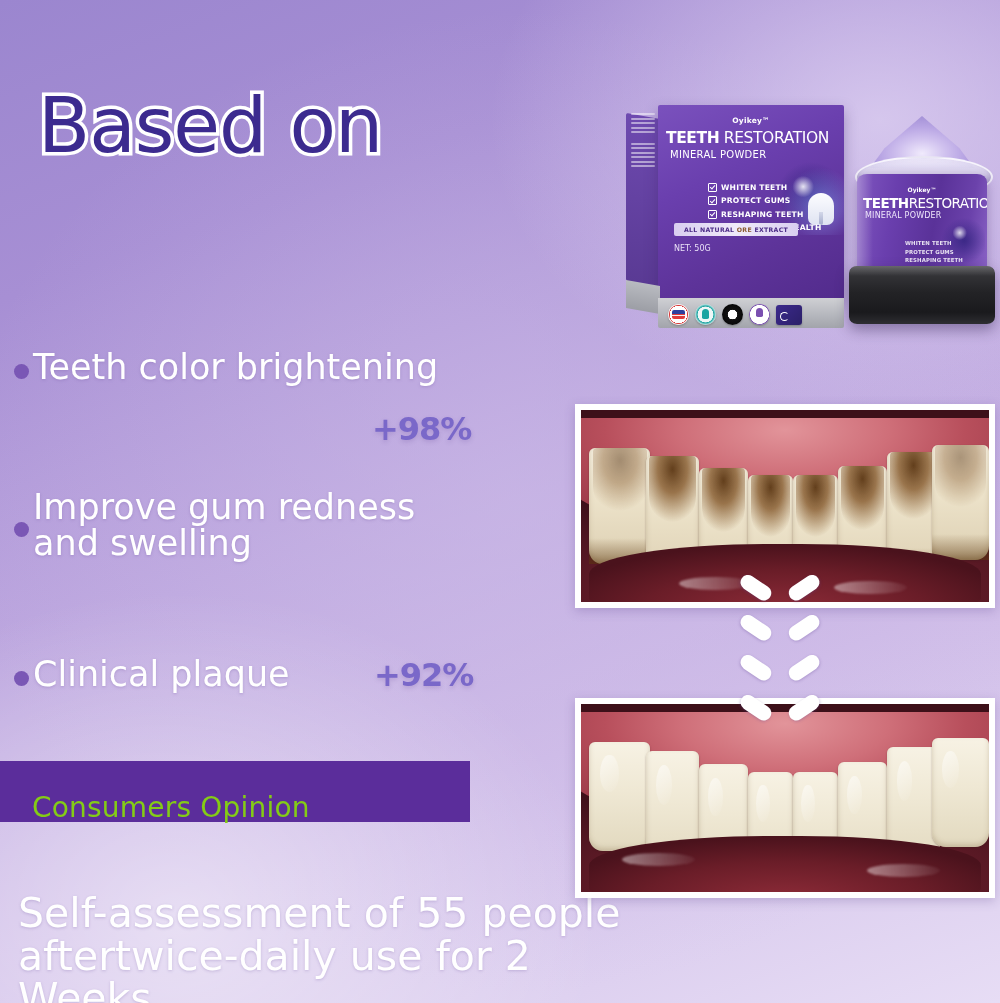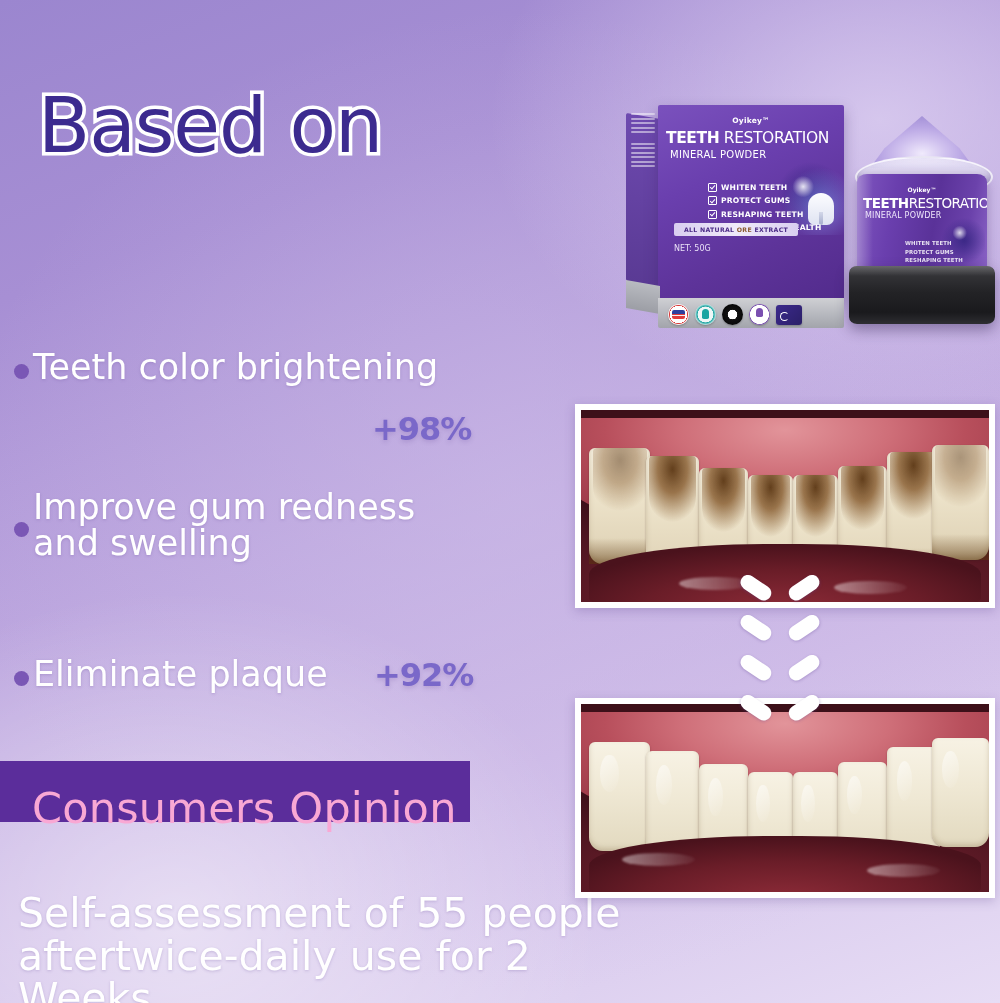--- a/index.html
+++ b/index.html
@@ -51,21 +51,21 @@
   #pct2{left:372px;top:531px;}
   #row3{top:656px;}
   #pct3{left:374px;top:656px;}
 
   
   #banner{
     position:absolute;left:0;top:761px;width:470px;height:61px;
     background:#5b2d9b;display:flex;align-items:center;
   }
   #banner span{
-    color:#f9a8d4;font-size:43px;margin-left:32px;letter-spacing:.2px;margin-top:32px;
+    color:#84cc16;font-size:28px;margin-left:32px;letter-spacing:.2px;margin-top:32px;
   }
 
   
   #footnote{
     position:absolute;left:18px;top:892px;width:620px;
     color:#ffffff;font-size:41px;line-height:1.04;white-space:pre-line;
     text-shadow:0 1px 3px rgba(120,95,165,.30);
   }
 
   
@@ -310,21 +310,21 @@
   <div class="pct" id="pct1">+98%</div>
 
   <div class="bullet-row" id="row2">
     <span class="dot"></span>
     <span class="btext">Improve gum redness
 and swelling</span>
   </div>
 
   <div class="bullet-row" id="row3">
     <span class="dot"></span>
-    <span class="btext">Eliminate plaque</span>
+    <span class="btext">Clinical plaque</span>
   </div>
   <div class="pct" id="pct3">+92%</div>
 
   <div id="banner">
     <span>Consumers Opinion</span>
   </div>
 
   <div id="footnote">Self-assessment of 55 people
 aftertwice-daily use for 2 Weeks.</div>
 

